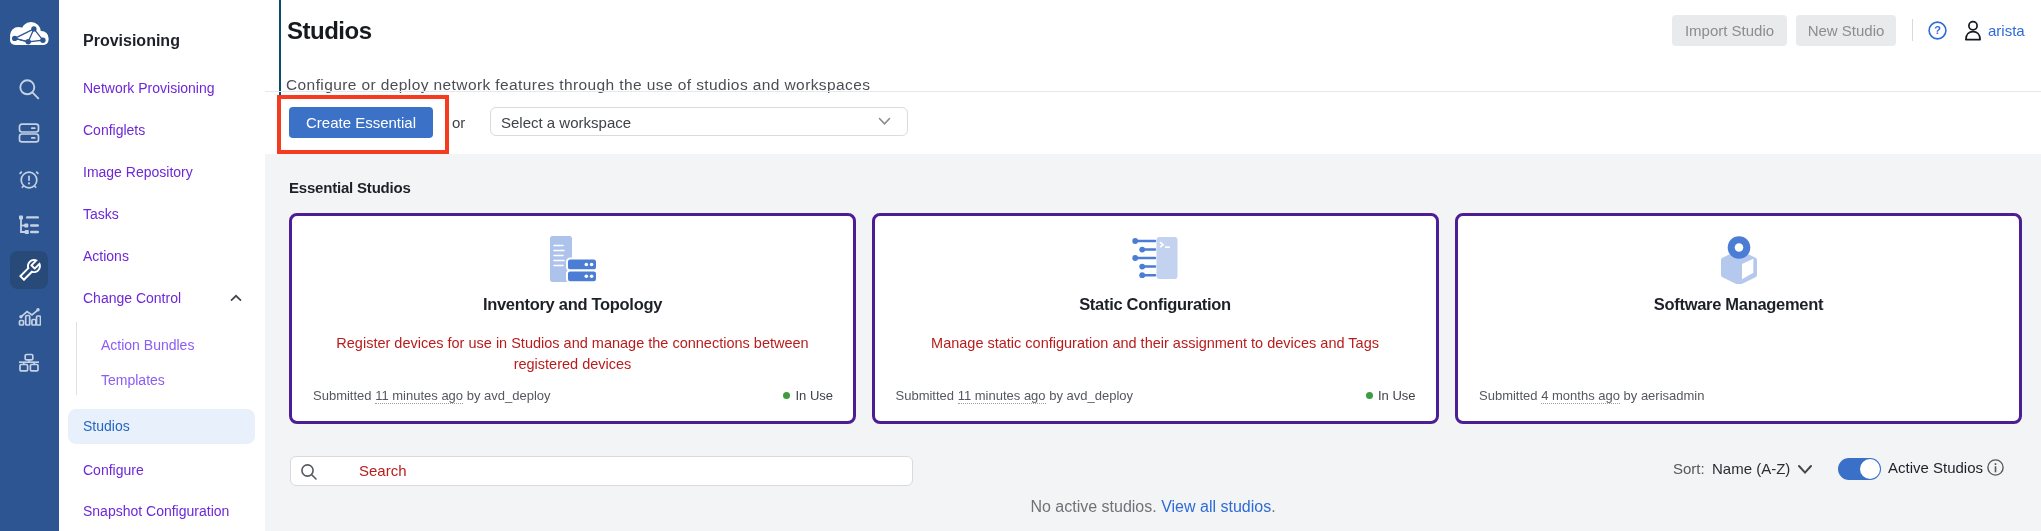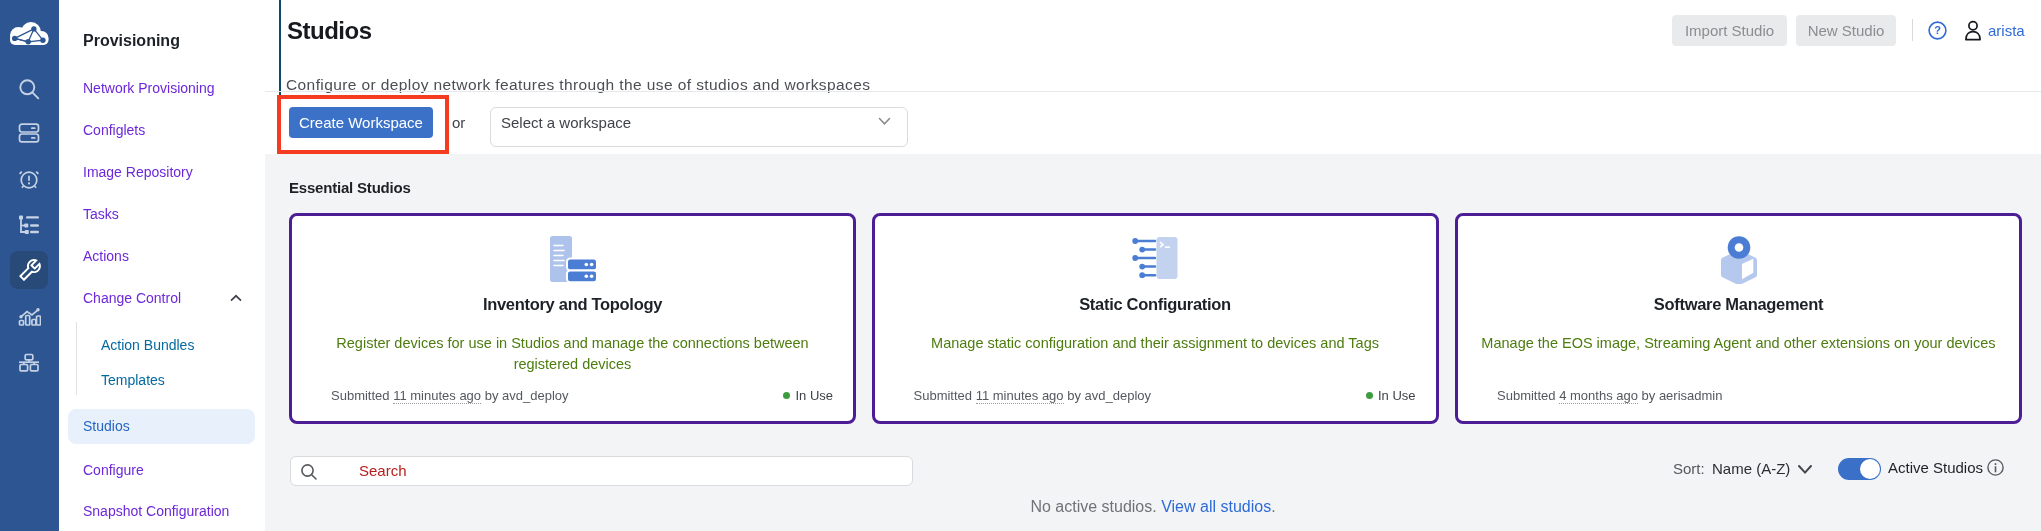--- a/index.html
+++ b/index.html
@@ -10,44 +10,44 @@
 
   
   #iconbar { position:absolute; left:0; top:0; width:59px; height:531px; background:#2d5591; }
   #iconbar svg { position:absolute; }
   #wrenchbg { position:absolute; left:10px; top:251px; width:38px; height:38px; background:#284a78; border-radius:8px; }
 
   
   #menu { position:absolute; left:59px; top:0; width:222px; height:531px; background:#fff; border-right:2px solid #0c4a6e; }
   .mtitle { position:absolute; left:24px; font-weight:bold; font-size:16px; color:#1d2127; }
   .mitem { position:absolute; left:24px; font-size:14px; color:#6d28d9; white-space:nowrap; }
-  .msub { position:absolute; left:42px; font-size:14px; color:#0369a1; white-space:nowrap; }
+  .msub { position:absolute; left:42px; font-size:14px; color:#8b5cf6; white-space:nowrap; }
   #subline { position:absolute; left:17px; width:1px; background:#dfe1e4; }
   #studiosel { position:absolute; left:9px; top:409px; width:187px; height:35px; background:#e8f1fb; border-radius:8px; }
 
   
   #main { position:absolute; left:265px; top:0; width:1776px; height:531px; }
   #pgtitle { position:absolute; left:22px; top:17px; font-size:24px; letter-spacing:-0.5px; font-weight:bold; color:#16191d; }
   #pgsub { position:absolute; left:21px; top:55px; font-size:15.5px; letter-spacing:0.4px; color:#4b4e54;margin-top:21px; }
   .graybtn { position:absolute; top:15px; height:31px; background:#e9eaeb; border-radius:4px; font-size:15px; color:#8b8d90; text-align:center; line-height:31px; }
   #hdiv { position:absolute; left:0; top:91px; width:1776px; height:1px; background:#e7e8ea; }
 
   #redrect { position:absolute; left:12px; top:95px; width:172px; height:59px; border:4px solid #f53b20; }
   #createbtn { position:absolute; left:24px; top:107px; width:144px; height:31px; background:#3b72c8; border-radius:4px; color:#fff; font-size:15px; text-align:center; line-height:31px; }
   #ortext { position:absolute; left:187px; top:107px; height:31px; line-height:31px; font-size:15px; color:#3f4247; }
-  #selectbox { position:absolute; left:225px; top:107px; width:418px; height:40px; background:#fff; border:1px solid #d9dbde; border-radius:6px; font-size:15px; color:#3f4247; line-height:29px; padding-left:10px; }
+  #selectbox { position:absolute; left:225px; top:107px; width:418px; height:29px; background:#fff; border:1px solid #d9dbde; border-radius:6px; font-size:15px; color:#3f4247; line-height:29px; padding-left:10px; }
 
   #graysec { position:absolute; left:0; top:154px; width:1776px; height:377px; background:#f3f4f6; }
   #esshead { position:absolute; left:24px; top:25px; font-size:15px; letter-spacing:-0.2px; font-weight:bold; color:#1d2127; }
 
   .card { position:absolute; top:59px; width:567px; height:211px; background:#fff; border-radius:8px; border:3px solid #4c1d95; }
   .cicon { position:absolute; left:0; width:100%; top:20px; height:48px; text-align:center; }
   .ctitle { position:absolute; left:0; width:100%; top:79px; text-align:center; font-size:16.5px; letter-spacing:-0.3px; font-weight:bold; color:#1d2127; }
-  .cdesc { position:absolute; left:20px; right:20px; top:117px; text-align:center; font-size:14.5px; color:#4d7c0f; line-height:21px; }
-  .cfoot { position:absolute; left:21px; bottom:18px; font-size:13px; color:#55585e;margin-left:18px; }
+  .cdesc { position:absolute; left:20px; right:20px; top:117px; text-align:center; font-size:14.5px; color:#b91c1c; line-height:21px; }
+  .cfoot { position:absolute; left:21px; bottom:18px; font-size:13px; color:#55585e; }
   .cfoot .dotted { border-bottom:1px dotted #9a9da1; }
   .cuse { position:absolute; right:20px; bottom:18px; font-size:13px; color:#3f4247;text-align:right; }
   .cuse .gdot { display:inline-block; width:7px; height:7px; border-radius:50%; background:#3d9c40; margin-right:5px; vertical-align:1px; }
 
   #searchbox { position:absolute; left:25px; top:302px; width:623px; height:30px; background:#fff; border:1px solid #d8dadd; border-radius:6px; }
   #searchbox span { position:absolute; left:32px; top:5px; font-size:15px; color:#b91c1c;margin-left:36px; }
   #noactive { position:absolute; left:0; width:1776px; top:344px; text-align:center; font-size:16px; color:#6f7277; }
   #noactive a { color:#2e6bd6; text-decoration:none; }
 </style>
 </head>
@@ -184,21 +184,21 @@
       <text x="9.5" y="13.4" text-anchor="middle" font-size="11" font-weight="bold" fill="#2e6bd6" font-family="Liberation Sans">?</text>
     </svg>
     <svg class="abs" style="left:1697px; top:19px;" width="22" height="22" viewBox="0 0 22 22">
       <circle cx="11" cy="6.7" r="4.1" fill="none" stroke="#16191d" stroke-width="1.7"></circle>
       <path d="M3.9 20.6 C3.9 15.2 7.1 12.7 11 12.7 C14.9 12.7 18.1 15.2 18.1 20.6 Z" fill="none" stroke="#16191d" stroke-width="1.7" stroke-linejoin="round"></path>
     </svg>
     <div class="abs" style="left:1723px; top:22px; font-size:15px; color:#2e6bd6;">arista</div>
 
     <div id="hdiv"></div>
     <div id="redrect"></div>
-    <div id="createbtn">Create Workspace</div>
+    <div id="createbtn">Create Essential</div>
     <div id="ortext">or</div>
     <div id="selectbox">Select a workspace
       <svg style="position:absolute; right:16px; top:9px;" width="13" height="9" viewBox="0 0 13 9">
           <path d="M1.5 1.5 L6.5 6.8 L11.5 1.5" fill="none" stroke="#85888c" stroke-width="1.5" stroke-linecap="round"></path>
         </svg>
     </div>
 
     <div id="graysec">
       <div id="esshead">Essential Studios</div>
 
@@ -262,21 +262,20 @@
       <div class="card" style="left:1190px;">
         <div class="cicon">
           <svg width="44" height="48" viewBox="0 0 44 48">
             <path d="M22 16.5 L37.5 24 L37.5 39 L22 46.5 L6.5 39 L6.5 24 Z" fill="#b5c8ed" stroke="#b5c8ed" stroke-width="5" stroke-linejoin="round"></path>
             <path d="M25 28 L36.3 22.8 L36.3 36.8 L25 43.2 Z" fill="#ffffff"></path>
             <circle cx="22" cy="11.5" r="11.3" fill="#4a7dd3"></circle>
             <circle cx="22" cy="11.5" r="4.3" fill="#ffffff"></circle>
           </svg>
         </div>
         <div class="ctitle">Software Management</div>
-        <div class="cdesc">Manage the EOS image, Streaming Agent and other extensions on your devices</div>
         <div class="cfoot">Submitted <span class="dotted">4 months ago</span> by aerisadmin</div>
       </div>
 
       <div id="searchbox">
         <svg style="position:absolute; left:9px; top:6px;" width="18" height="18" viewBox="0 0 18 18">
           <circle cx="7.5" cy="7.5" r="5.6" fill="none" stroke="#55585e" stroke-width="1.6"></circle>
           <line x1="11.7" y1="11.7" x2="16" y2="16" stroke="#55585e" stroke-width="1.6" stroke-linecap="round"></line>
         </svg>
         <span>Search</span>
       </div>

